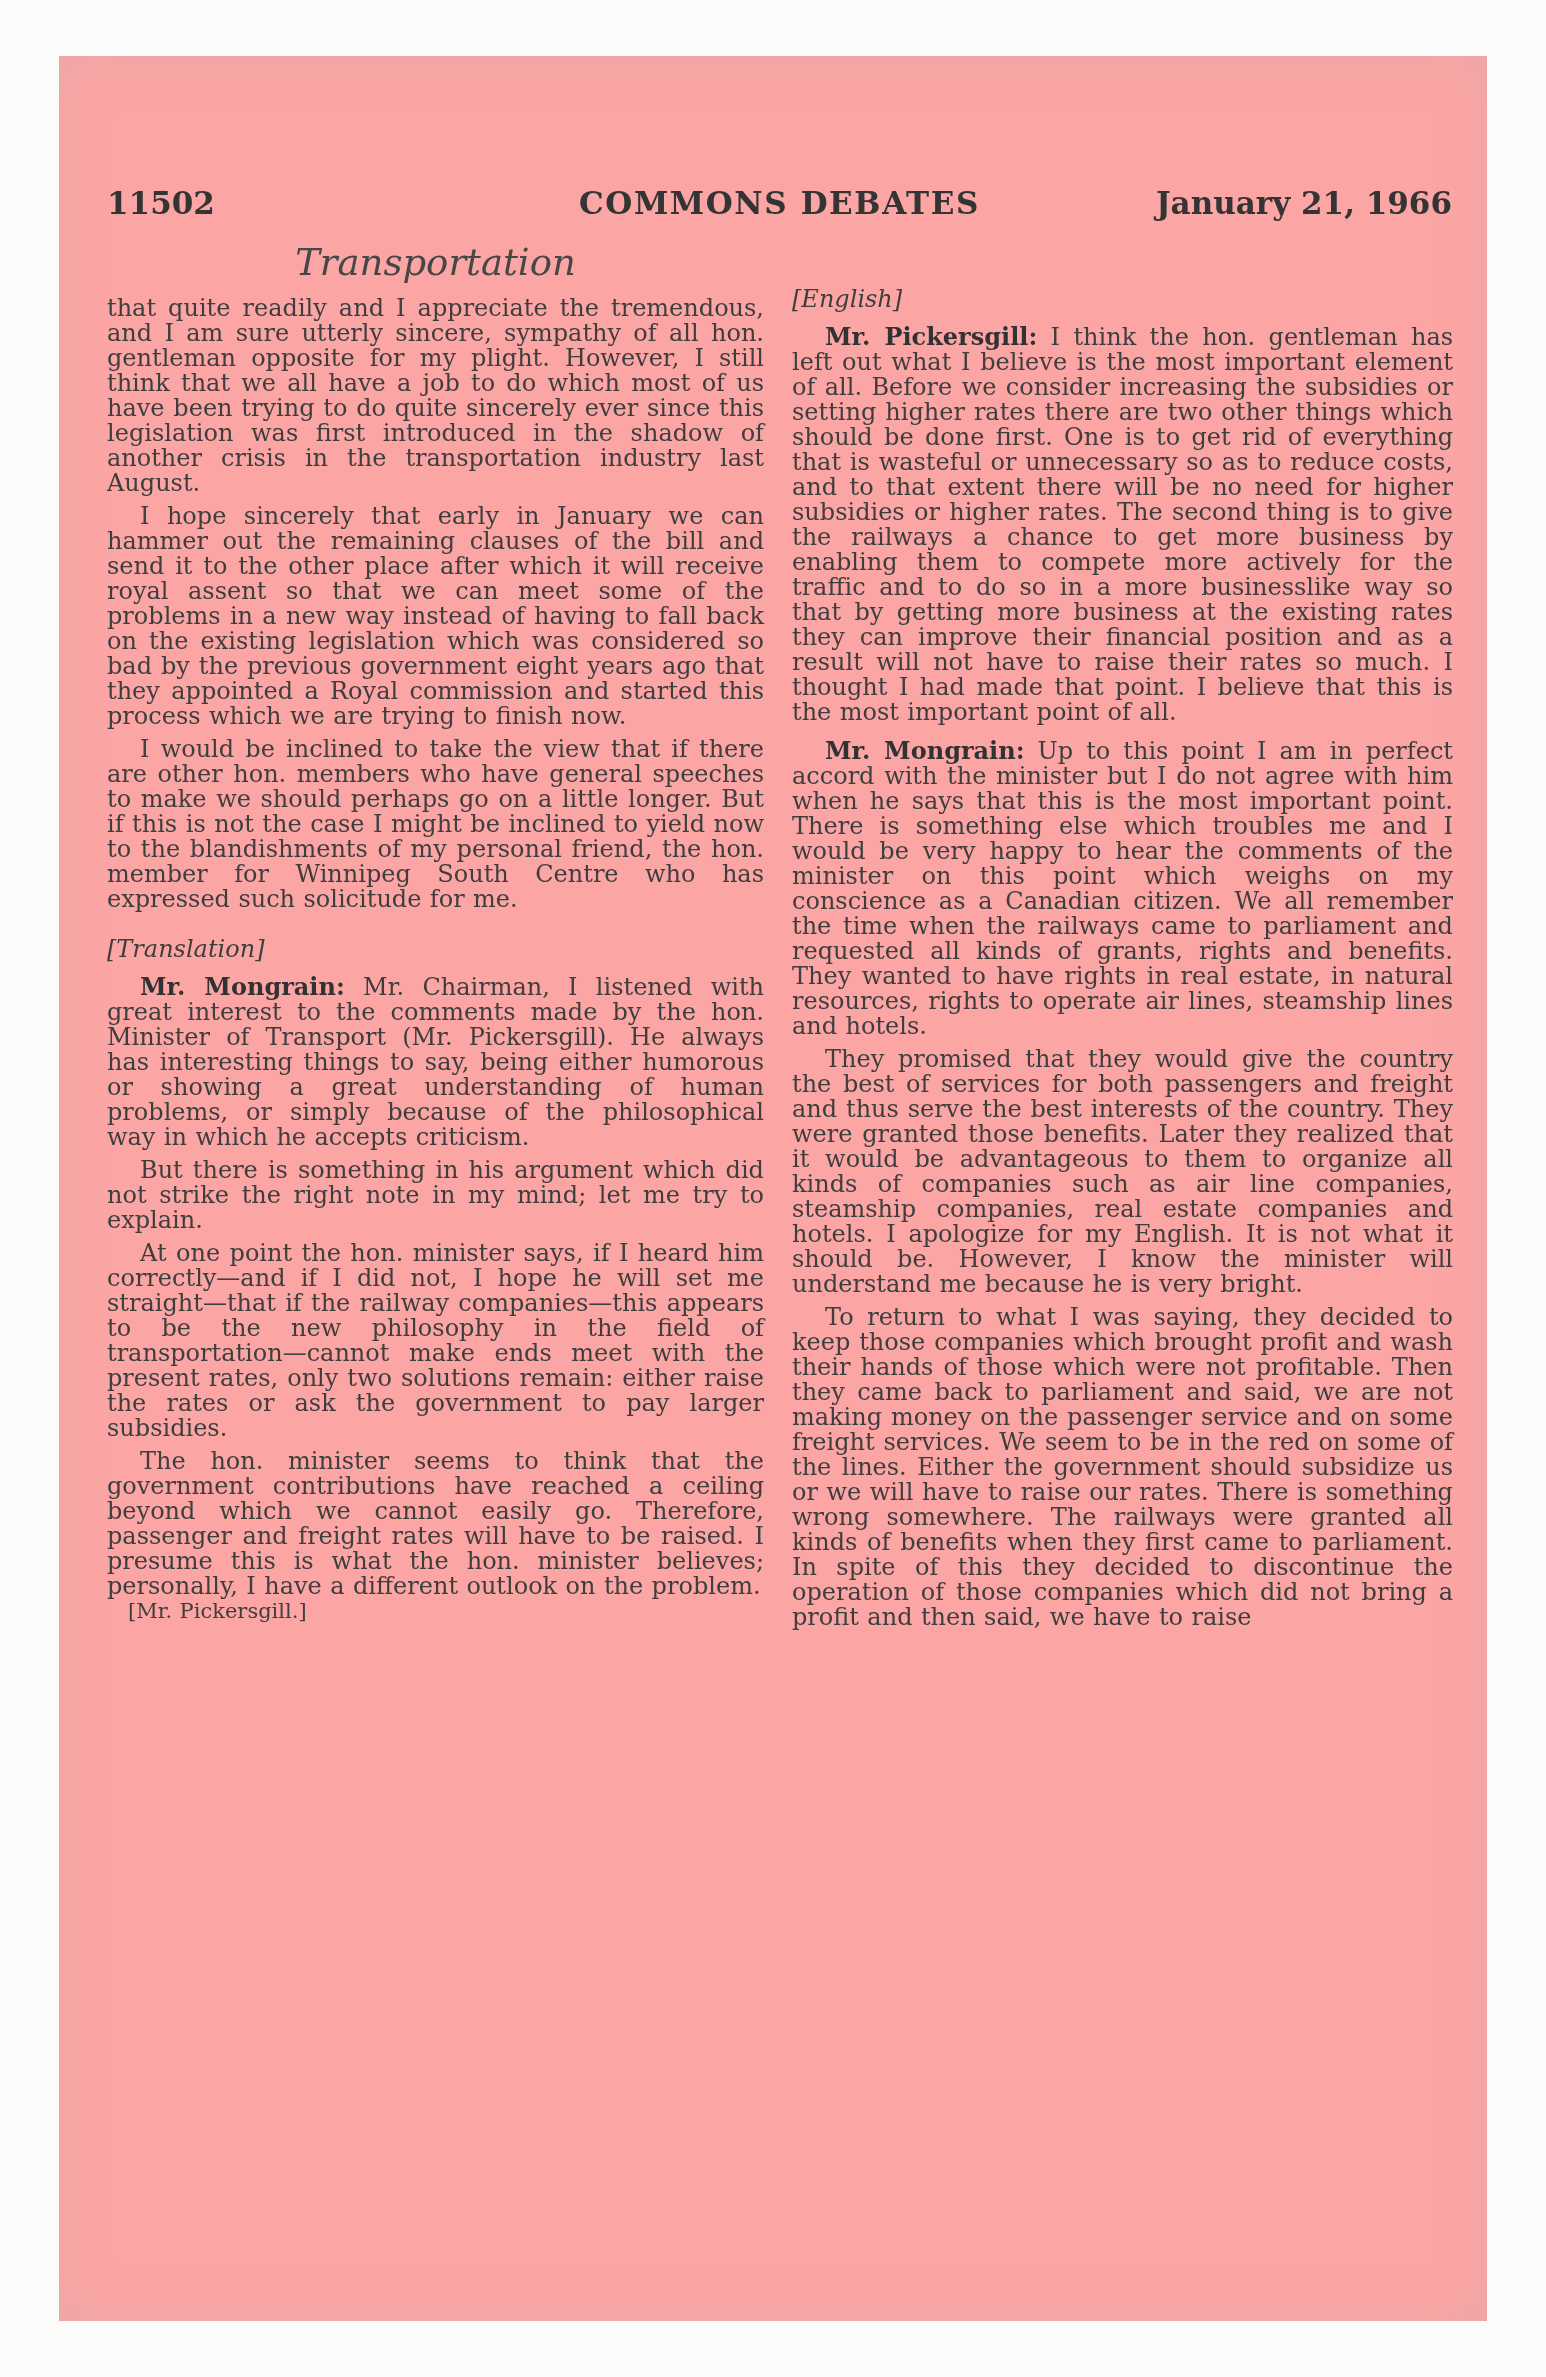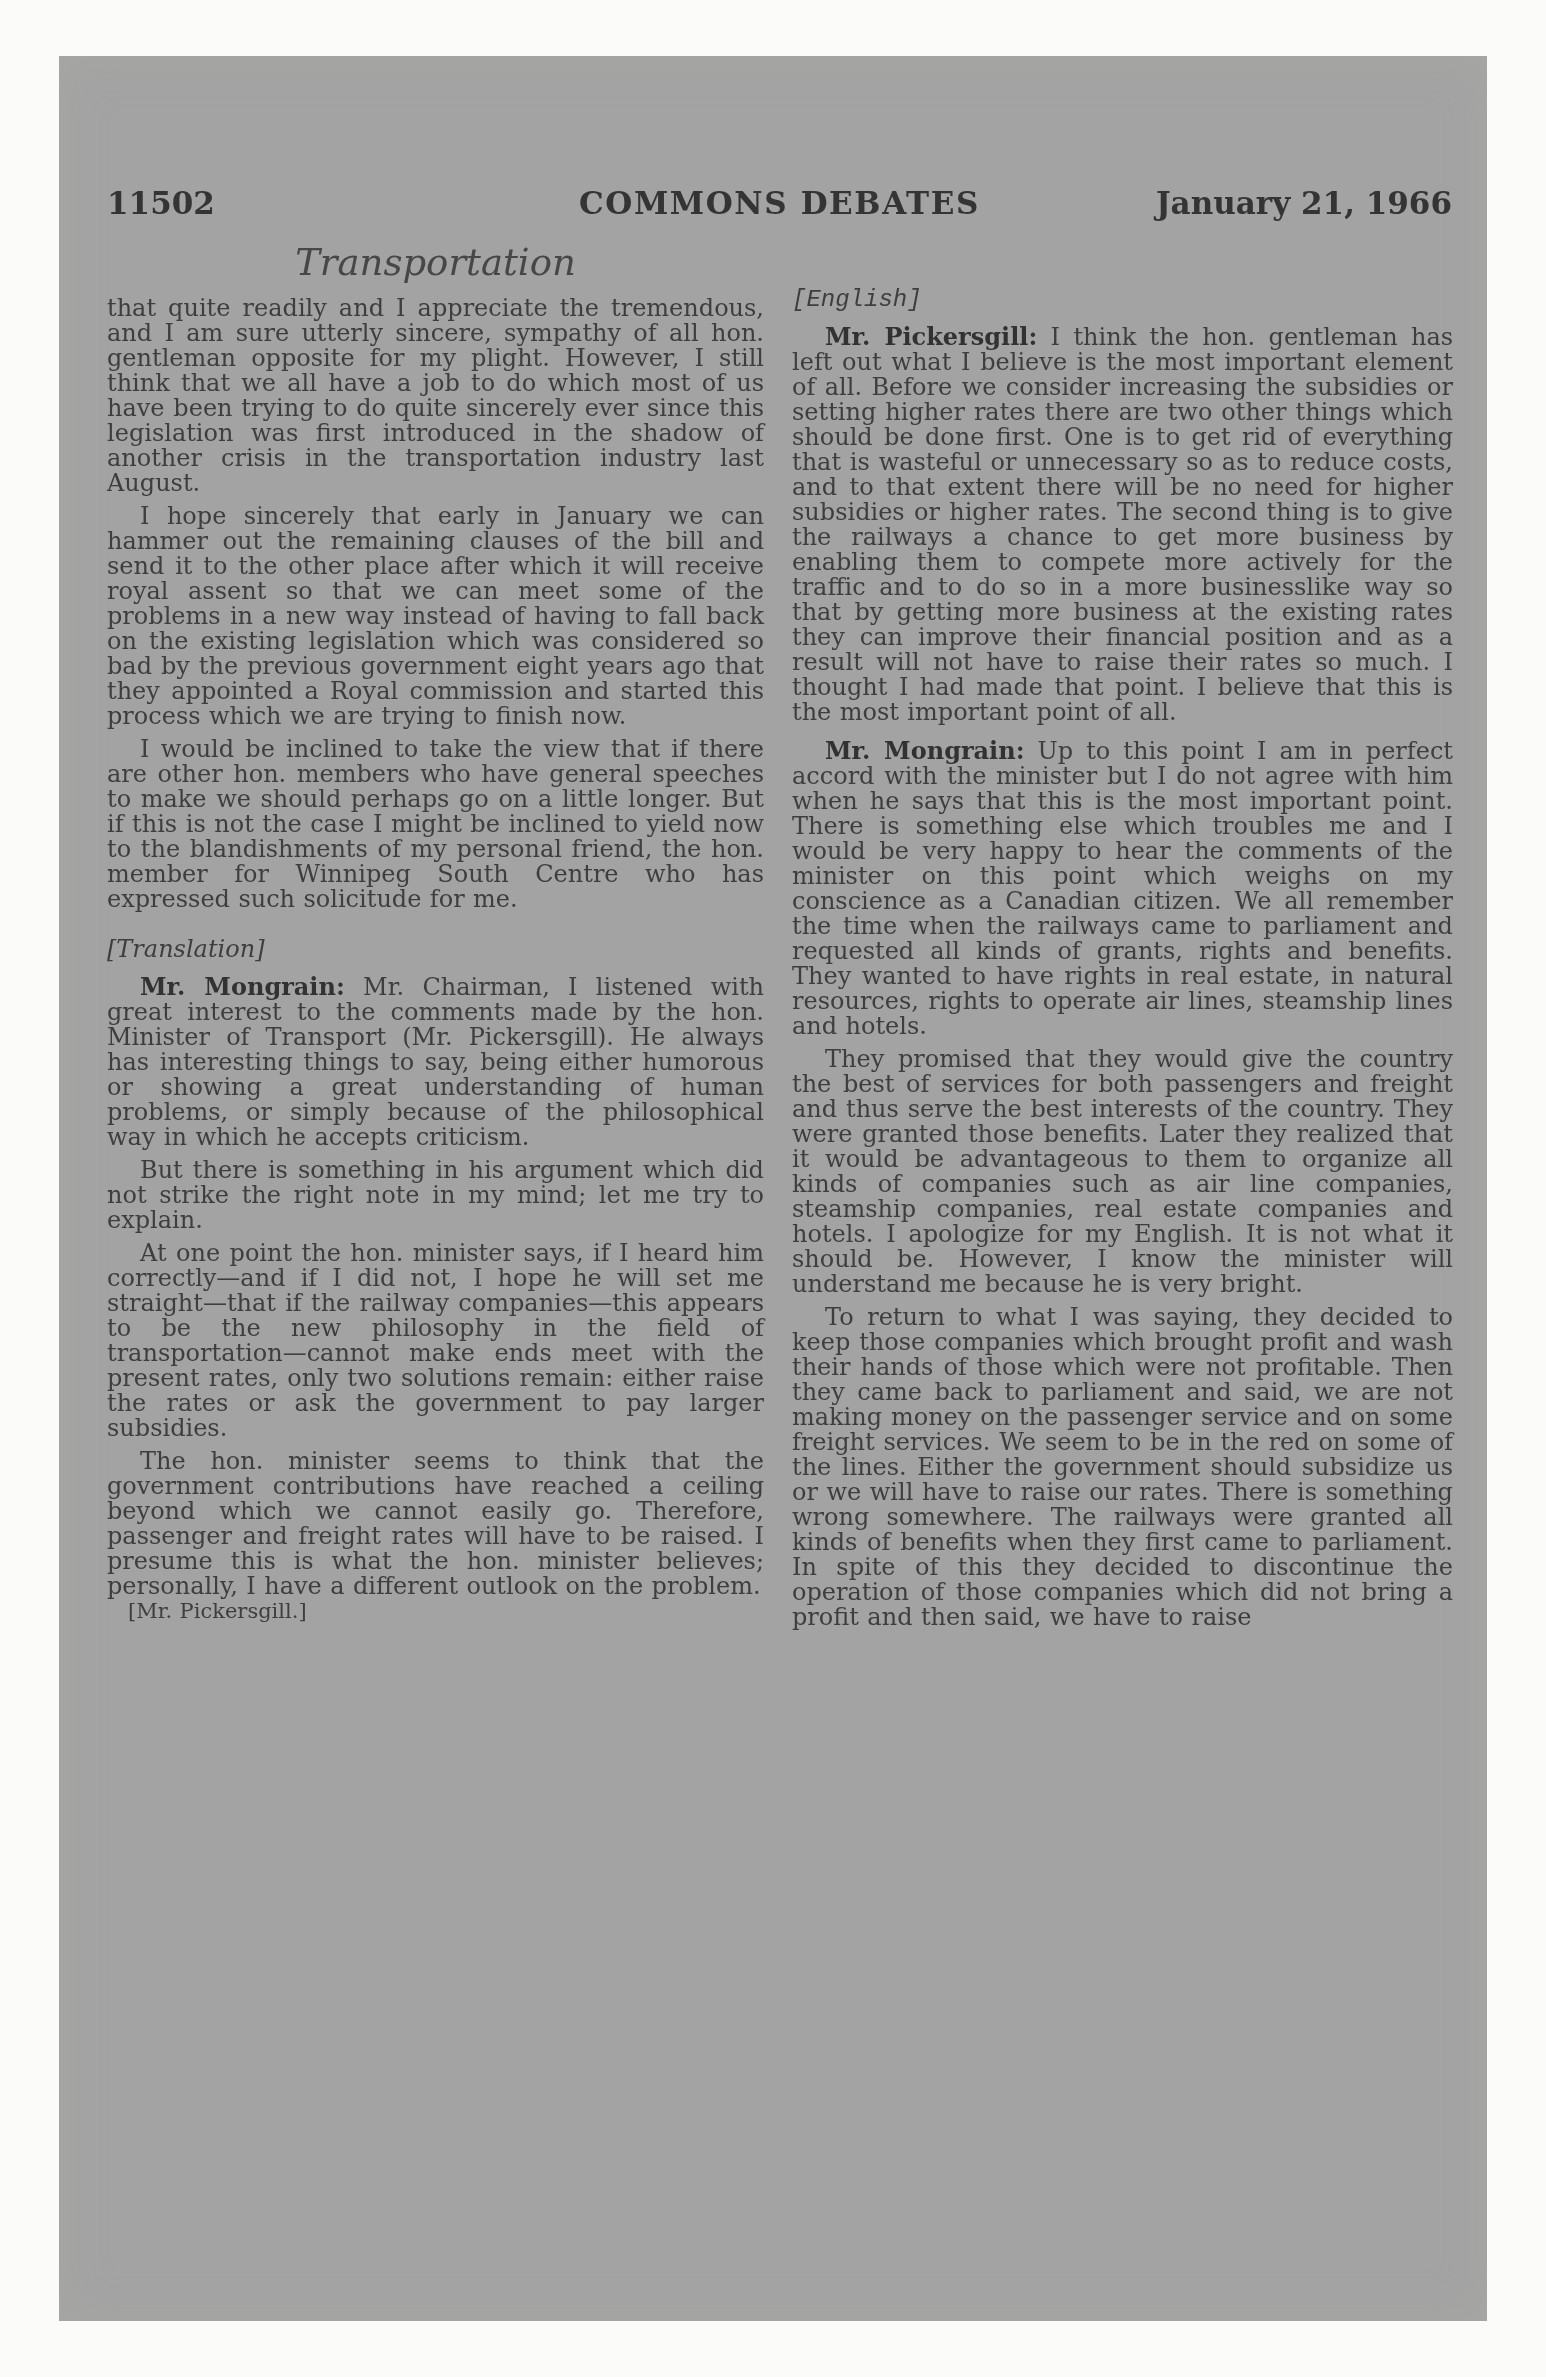--- a/index.html
+++ b/index.html
@@ -12,21 +12,21 @@
     width: 1547px;
     height: 2377px;
     font-family: "DejaVu Serif", "Liberation Serif", serif;
   }
   .page {
     position: absolute;
     left: 59px;
     top: 56px;
     width: 1428px;
     height: 2265px;
-    background: #a3a3a3;
+    background: #fca5a5;
     box-shadow: inset 0 0 49px rgba(180,178,170,0.25);
     color: #3e3e3e;
   }
   .header {
     position: absolute;
     left: 48px;
     top: 129px;
     width: 1345px;
     height: 39px;
     font-size: 31px;
@@ -84,21 +84,21 @@
   .col p.cont { text-indent: 0; }
   .col p.indent {
     text-indent: 33px;
     margin-top: 8.2px;
   }
   .col p.tag {
     font-style: italic;
     margin-top: 24.5px;
     text-indent: 0;
   }
-  .col2 p.tag.first { margin-top: 0; font-family: Liberation Mono, monospace; }
+  .col2 p.tag.first { margin-top: 0; }
   .col p.speech {
     text-indent: 33px;
     margin-top: 13px;
   }
   .col p.tag + p.speech { margin-top: 12px; }
   .spk {
     font-weight: bold;
     color: #323232;
   }
   .attr {

